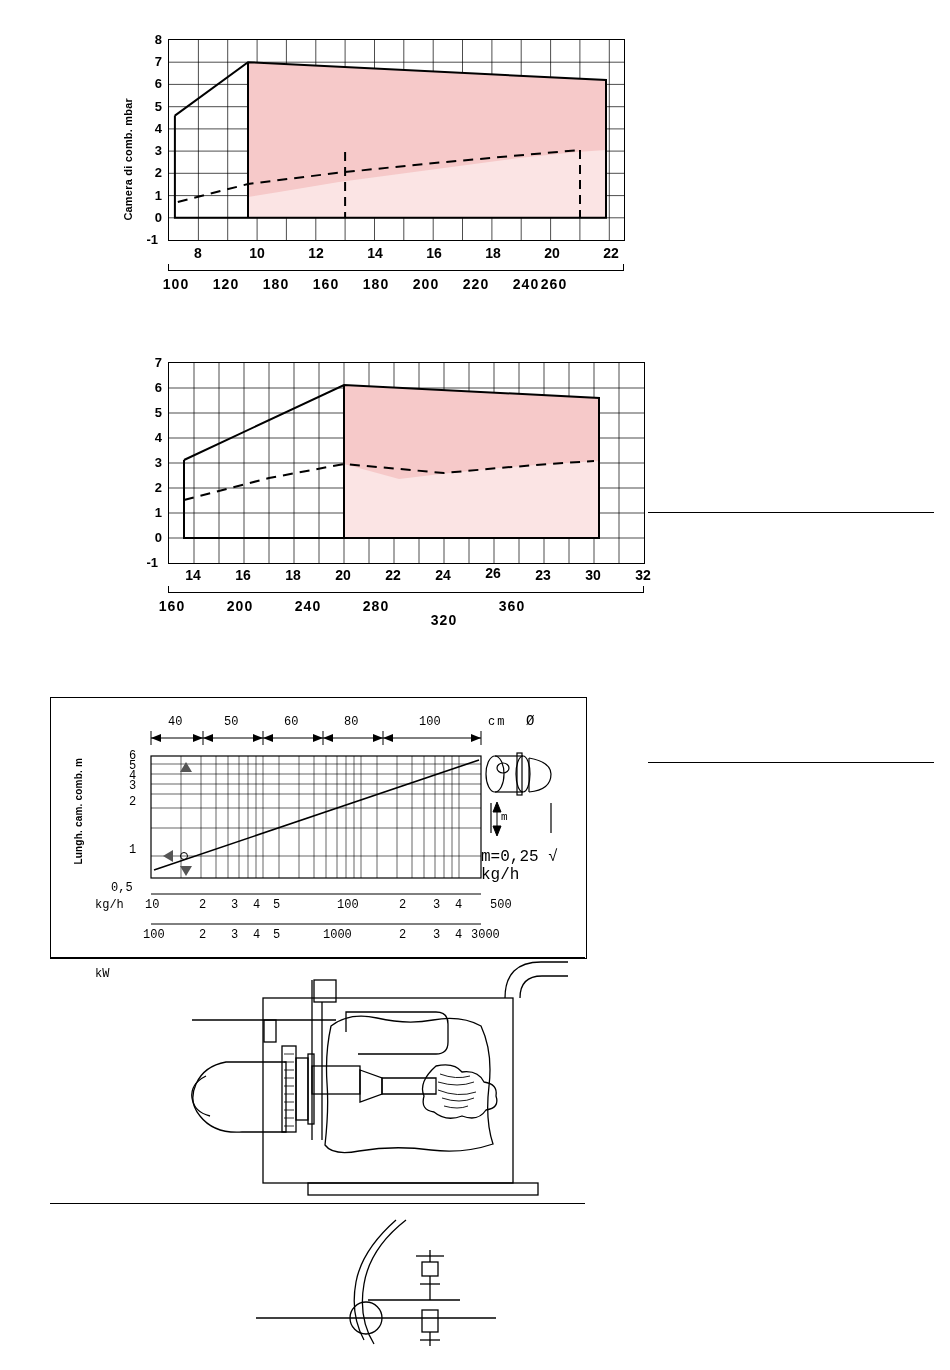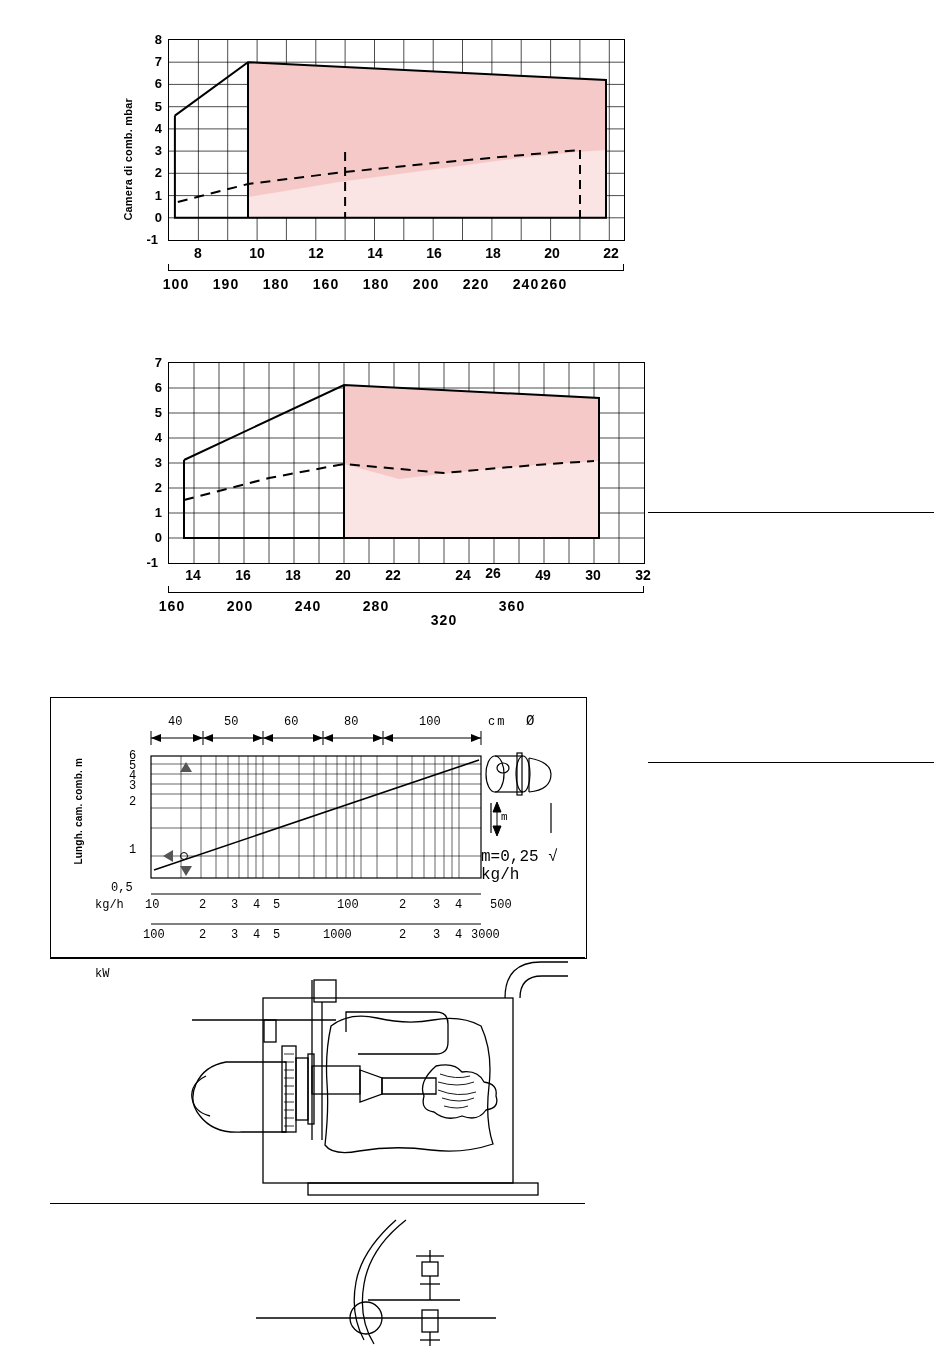--- a/index.html
+++ b/index.html
@@ -101,21 +101,21 @@
   <div class="xtick" style="left:359px;top:225px;">16</div>
   <div class="xtick" style="left:418px;top:225px;">18</div>
   <div class="xtick" style="left:477px;top:225px;">20</div>
   <div class="xtick" style="left:536px;top:225px;">22</div>
 
   <div class="abs" style="left:108px;top:250px;width:455px;height:1px;background:#000;"></div>
   <div class="abs" style="left:108px;top:244px;width:1px;height:7px;background:#000;"></div>
   <div class="abs" style="left:563px;top:244px;width:1px;height:7px;background:#000;"></div>
 
   <div class="xtick2" style="left:94px;top:256px;">100</div>
-  <div class="xtick2" style="left:144px;top:256px;">190</div>
+  <div class="xtick2" style="left:144px;top:256px;">120</div>
   <div class="xtick2" style="left:194px;top:256px;">180</div>
   <div class="xtick2" style="left:244px;top:256px;">160</div>
   <div class="xtick2" style="left:294px;top:256px;">180</div>
   <div class="xtick2" style="left:344px;top:256px;">200</div>
   <div class="xtick2" style="left:394px;top:256px;">220</div>
   <div class="xtick2" style="left:444px;top:256px;">240</div>
   <div class="xtick2" style="left:472px;top:256px;">260</div>
 </div>
 
 <div class="abs" style="left:60px;top:345px;width:540px;height:280px;">
@@ -177,23 +177,23 @@
   <div class="ytick" style="left:84px;top:135px;">2</div>
   <div class="ytick" style="left:84px;top:160px;">1</div>
   <div class="ytick" style="left:84px;top:185px;">0</div>
   <div class="ytick" style="left:80px;top:210px;">-1</div>
 
   <div class="xtick" style="left:118px;top:222px;">14</div>
   <div class="xtick" style="left:168px;top:222px;">16</div>
   <div class="xtick" style="left:218px;top:222px;">18</div>
   <div class="xtick" style="left:268px;top:222px;">20</div>
   <div class="xtick" style="left:318px;top:222px;">22</div>
-  <div class="xtick" style="left:388px;top:222px;">24</div>
+  <div class="xtick" style="left:368px;top:222px;">24</div>
   <div class="xtick" style="left:418px;top:220px;">26</div>
-  <div class="xtick" style="left:468px;top:222px;">49</div>
+  <div class="xtick" style="left:468px;top:222px;">23</div>
   <div class="xtick" style="left:518px;top:222px;">30</div>
   <div class="xtick" style="left:568px;top:222px;">32</div>
 
   <div class="abs" style="left:108px;top:247px;width:475px;height:1px;background:#000;"></div>
   <div class="abs" style="left:108px;top:241px;width:1px;height:7px;background:#000;"></div>
   <div class="abs" style="left:583px;top:241px;width:1px;height:7px;background:#000;"></div>
 
   <div class="xtick2" style="left:90px;top:253px;">160</div>
   <div class="xtick2" style="left:158px;top:253px;">200</div>
   <div class="xtick2" style="left:226px;top:253px;">240</div>

